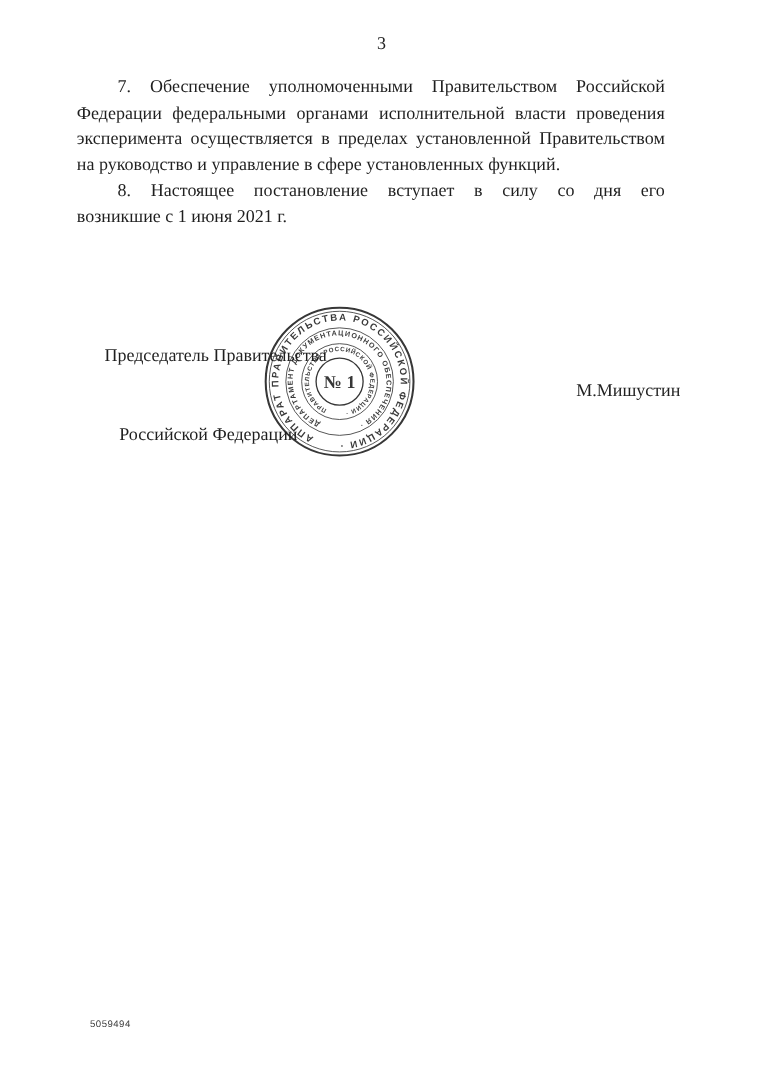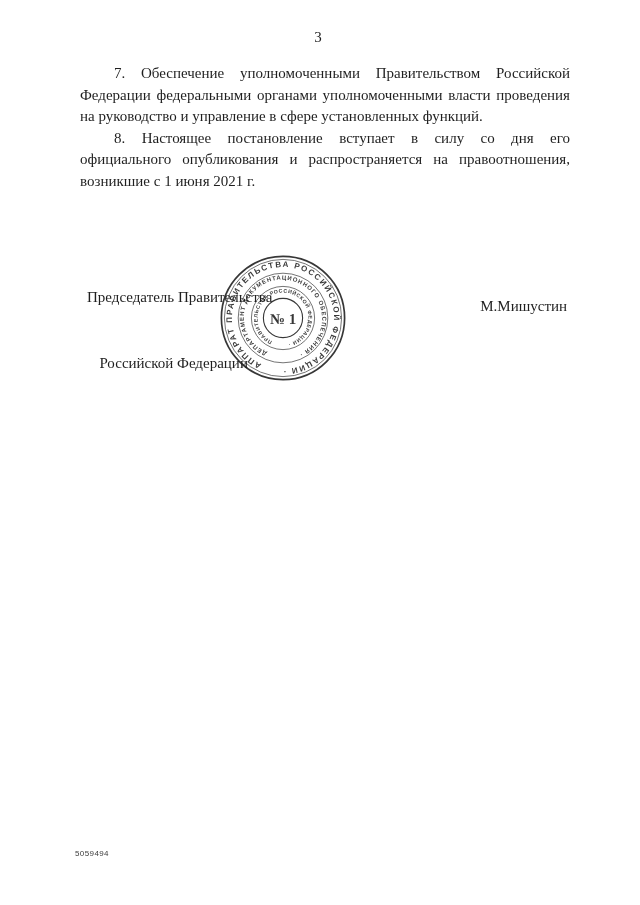--- a/index.html
+++ b/index.html
@@ -17,21 +17,21 @@
     position: absolute;
     top: 27px;
     left: 0;
     width: 636px;
     text-align: center;
     font-size: 15px;
     line-height: 21px;
   }
   .body-text {
     position: absolute;
-    left: 80px;
+    left: 64px;
     top: 63px;
     width: 490px;
     font-size: 15px;
     line-height: 21.5px;
   }
   .line {
     text-align: justify;
     text-align-last: justify;
     white-space: normal;
   }
@@ -43,21 +43,21 @@
     top: 287px;
     font-size: 15px;
     line-height: 21.5px;
     display: inline-block;
   }
   .sig-role-1 { white-space: nowrap; margin-left: 12px; }
   .sig-role-2 { text-align: center; white-space: nowrap; margin-top: 44px; }
   .signer-name {
     position: absolute;
     right: 73px;
-    top: 296px;
+    top: 316px;
     font-size: 15px;
     line-height: 21.5px;
     white-space: nowrap;
     text-align: center;
   }
   .seal {
     position: absolute;
     left: 220px;
     top: 255px;
     width: 126px;
@@ -78,26 +78,26 @@
 </head>
 <body>
 
 <div class="page">
 
   <div class="page-number">3</div>
 
   <div class="body-text">
     <div>
       <div class="line indent">7. Обеспечение уполномоченными Правительством Российской</div>
-      <div class="line">Федерации федеральными органами уполномоченными власти проведения</div>
+      <div class="line">Федерации федеральными органами исполнительной власти проведения</div>
+      <div class="line">эксперимента осуществляется в пределах установленной Правительством</div>
       <div class="line left">на руководство и управление в сфере установленных функций.</div>
     </div>
     <div>
       <div class="line indent">8. Настоящее постановление вступает в силу со дня его</div>
-      <div class="line">официального опубликования и распространяется на правоотношения,</div>
       <div class="line left">возникшие с 1 июня 2021 г.</div>
     </div>
   </div>
 
   <div class="signature-block">
     <div class="sig-role-1">Председатель Правительства</div>
     <div class="sig-role-2">Российской Федерации</div>
   </div>
 
   <div class="signer-name">М.Мишустин</div>

